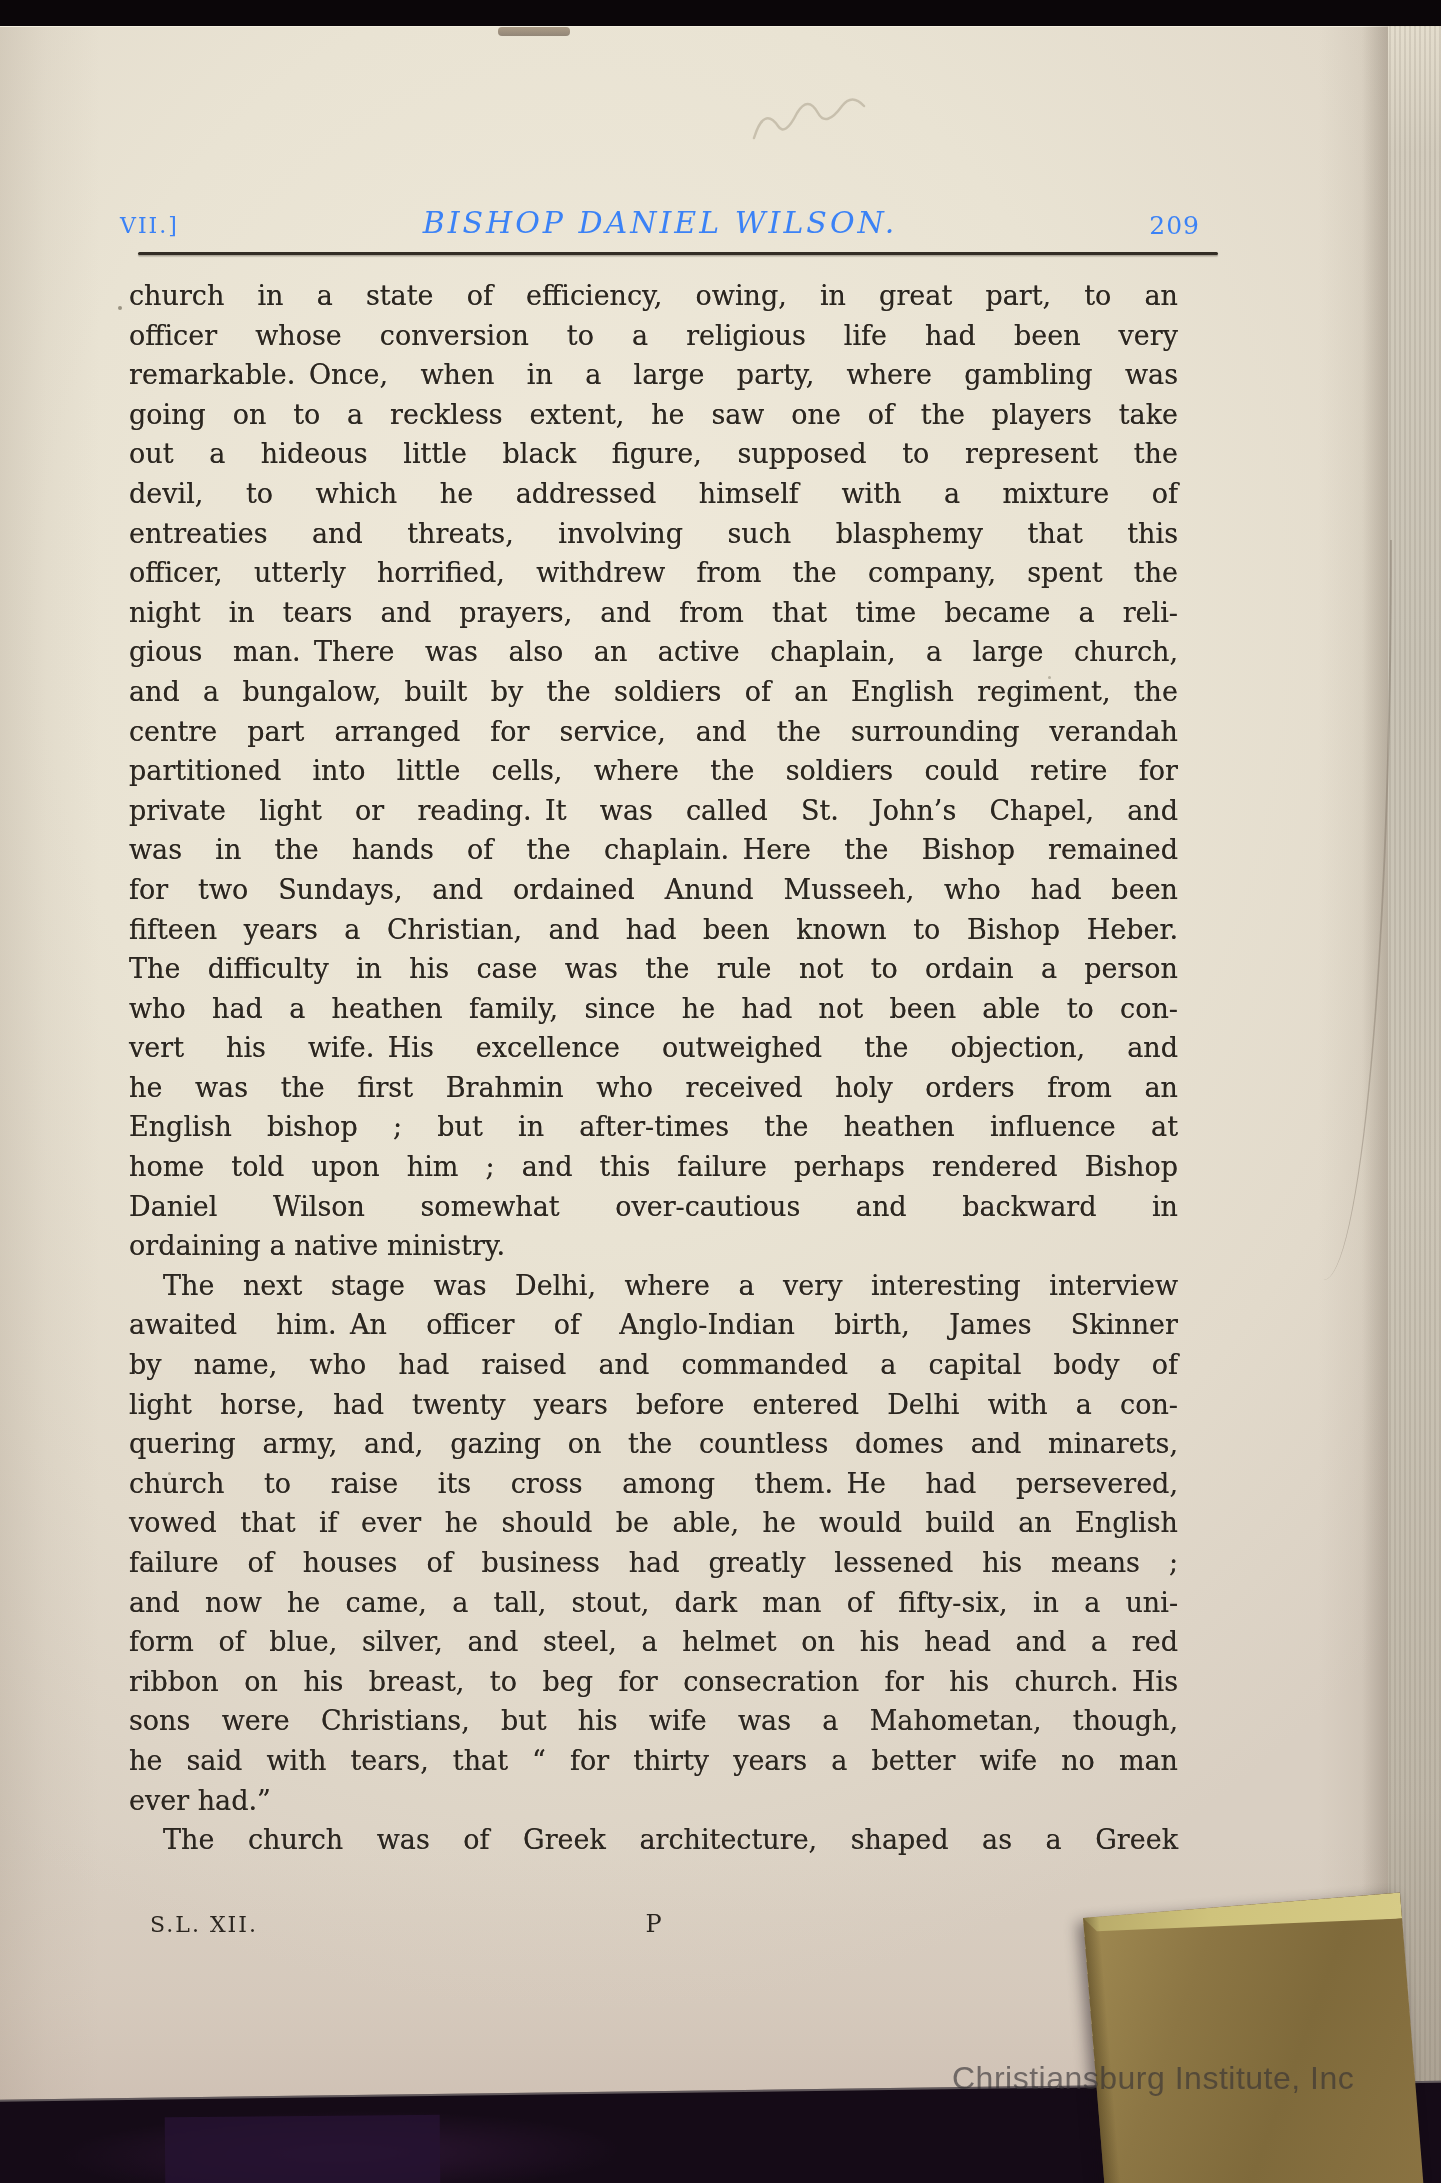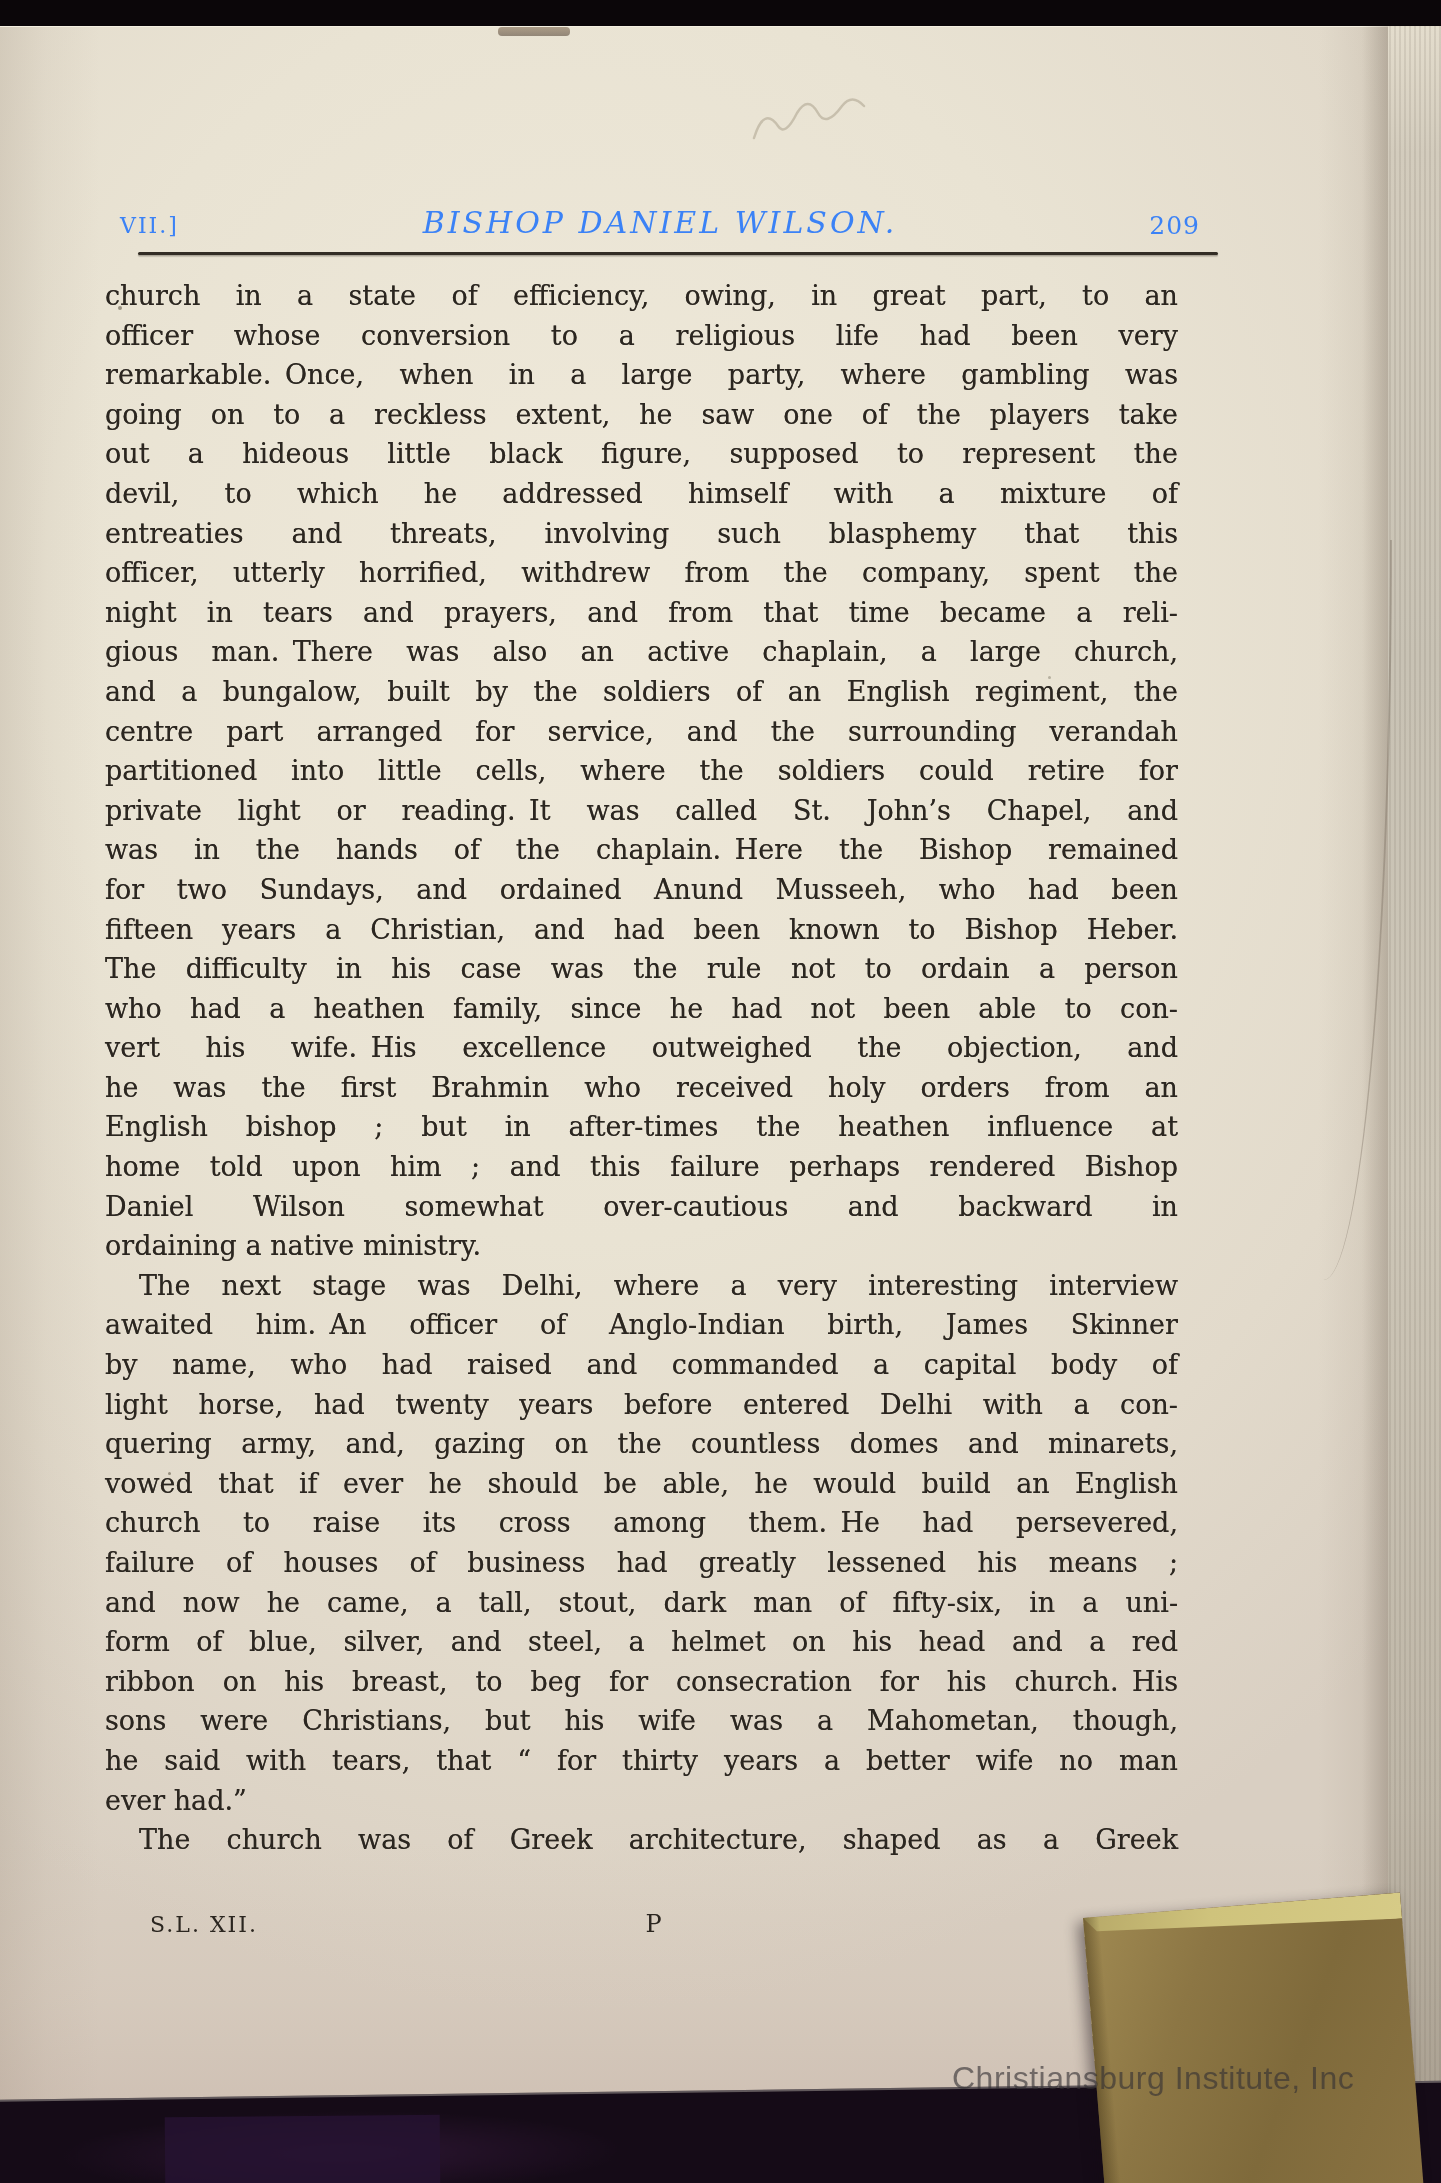--- a/index.html
+++ b/index.html
@@ -89,21 +89,21 @@
     position:absolute; left:138px; top:252px; width:1080px; height:3px;
     background:#332d25; box-shadow:0 1.5px 1px rgba(51,45,37,.35);
     border-radius:2px;
   }
   .body-text{
     position:absolute; left:105px; top:276px; width:1073px;
     font-size:27px; color:#2b2620; text-shadow:0 0 .6px rgba(43,38,32,.65);
   }
   .line{
     height:39.6px; line-height:39.6px; white-space:nowrap;
-    text-align:justify; text-align-last:justify;
+    text-align:justify; text-align-last:justify;margin-left:24px;
   }
   .line.indent{ text-indent:34px; }
   .line.lastline{ text-align-last:left; }
   .footer{
     position:absolute; left:105px; top:1908px; width:1073px; height:34px;
     color:#2b2620;
   }
   .sig-left{
     position:absolute; left:45px; top:4px; font-size:22px; letter-spacing:2px;
   }
@@ -162,22 +162,22 @@
       <div class="line">he was the first Brahmin who received holy orders from an</div>
       <div class="line">English bishop ; but in after-times the heathen influence at</div>
       <div class="line">home told upon him ; and this failure perhaps rendered Bishop</div>
       <div class="line">Daniel Wilson somewhat over-cautious and backward in</div>
       <div class="line lastline">ordaining a native ministry.</div>
       <div class="line indent">The next stage was Delhi, where a very interesting interview</div>
       <div class="line">awaited him. An officer of Anglo-Indian birth, James Skinner</div>
       <div class="line">by name, who had raised and commanded a capital body of</div>
       <div class="line">light horse, had twenty years before entered Delhi with a con-</div>
       <div class="line">quering army, and, gazing on the countless domes and minarets,</div>
+      <div class="line">church to raise its cross among them. He had persevered,</div>
       <div class="line">vowed that if ever he should be able, he would build an English</div>
-      <div class="line">church to raise its cross among them. He had persevered,</div>
       <div class="line">failure of houses of business had greatly lessened his means ;</div>
       <div class="line">and now he came, a tall, stout, dark man of fifty-six, in a uni-</div>
       <div class="line">form of blue, silver, and steel, a helmet on his head and a red</div>
       <div class="line">ribbon on his breast, to beg for consecration for his church. His</div>
       <div class="line">sons were Christians, but his wife was a Mahometan, though,</div>
       <div class="line">he said with tears, that “ for thirty years a better wife no man</div>
       <div class="line lastline">ever had.”</div>
       <div class="line indent">The church was of Greek architecture, shaped as a Greek</div>
     </div>
 

